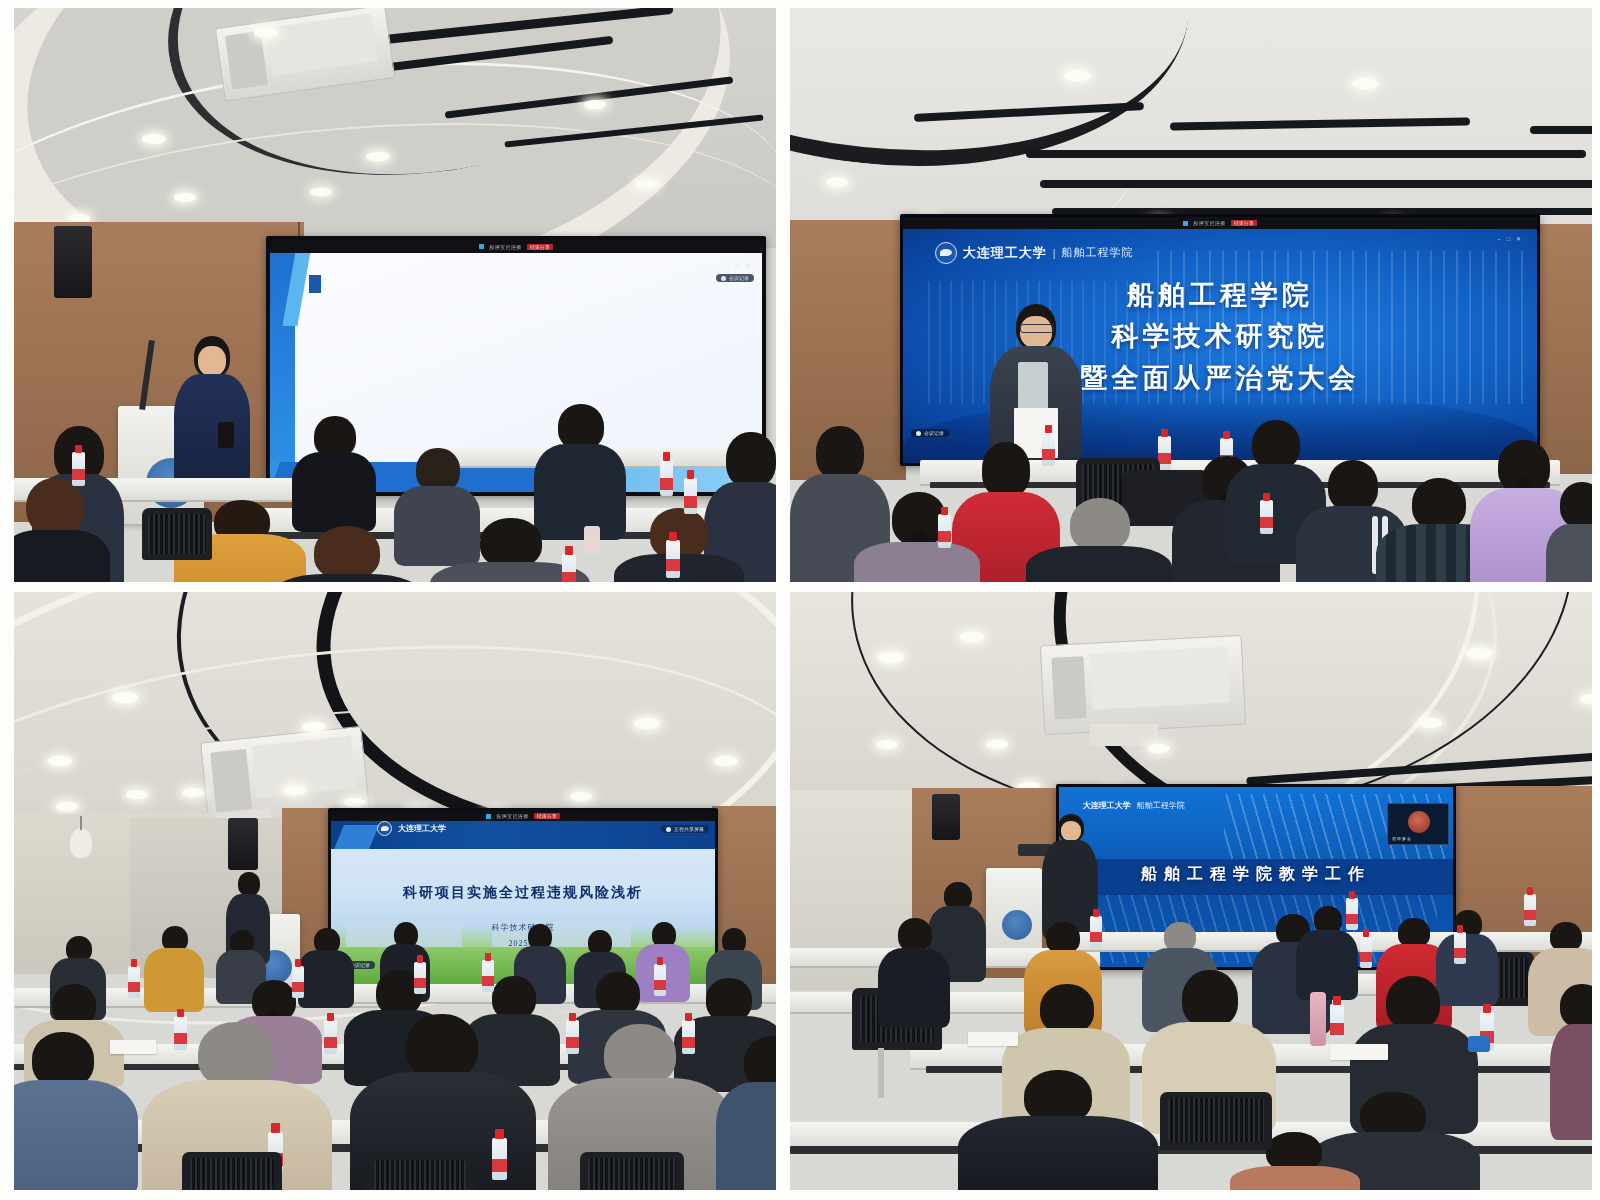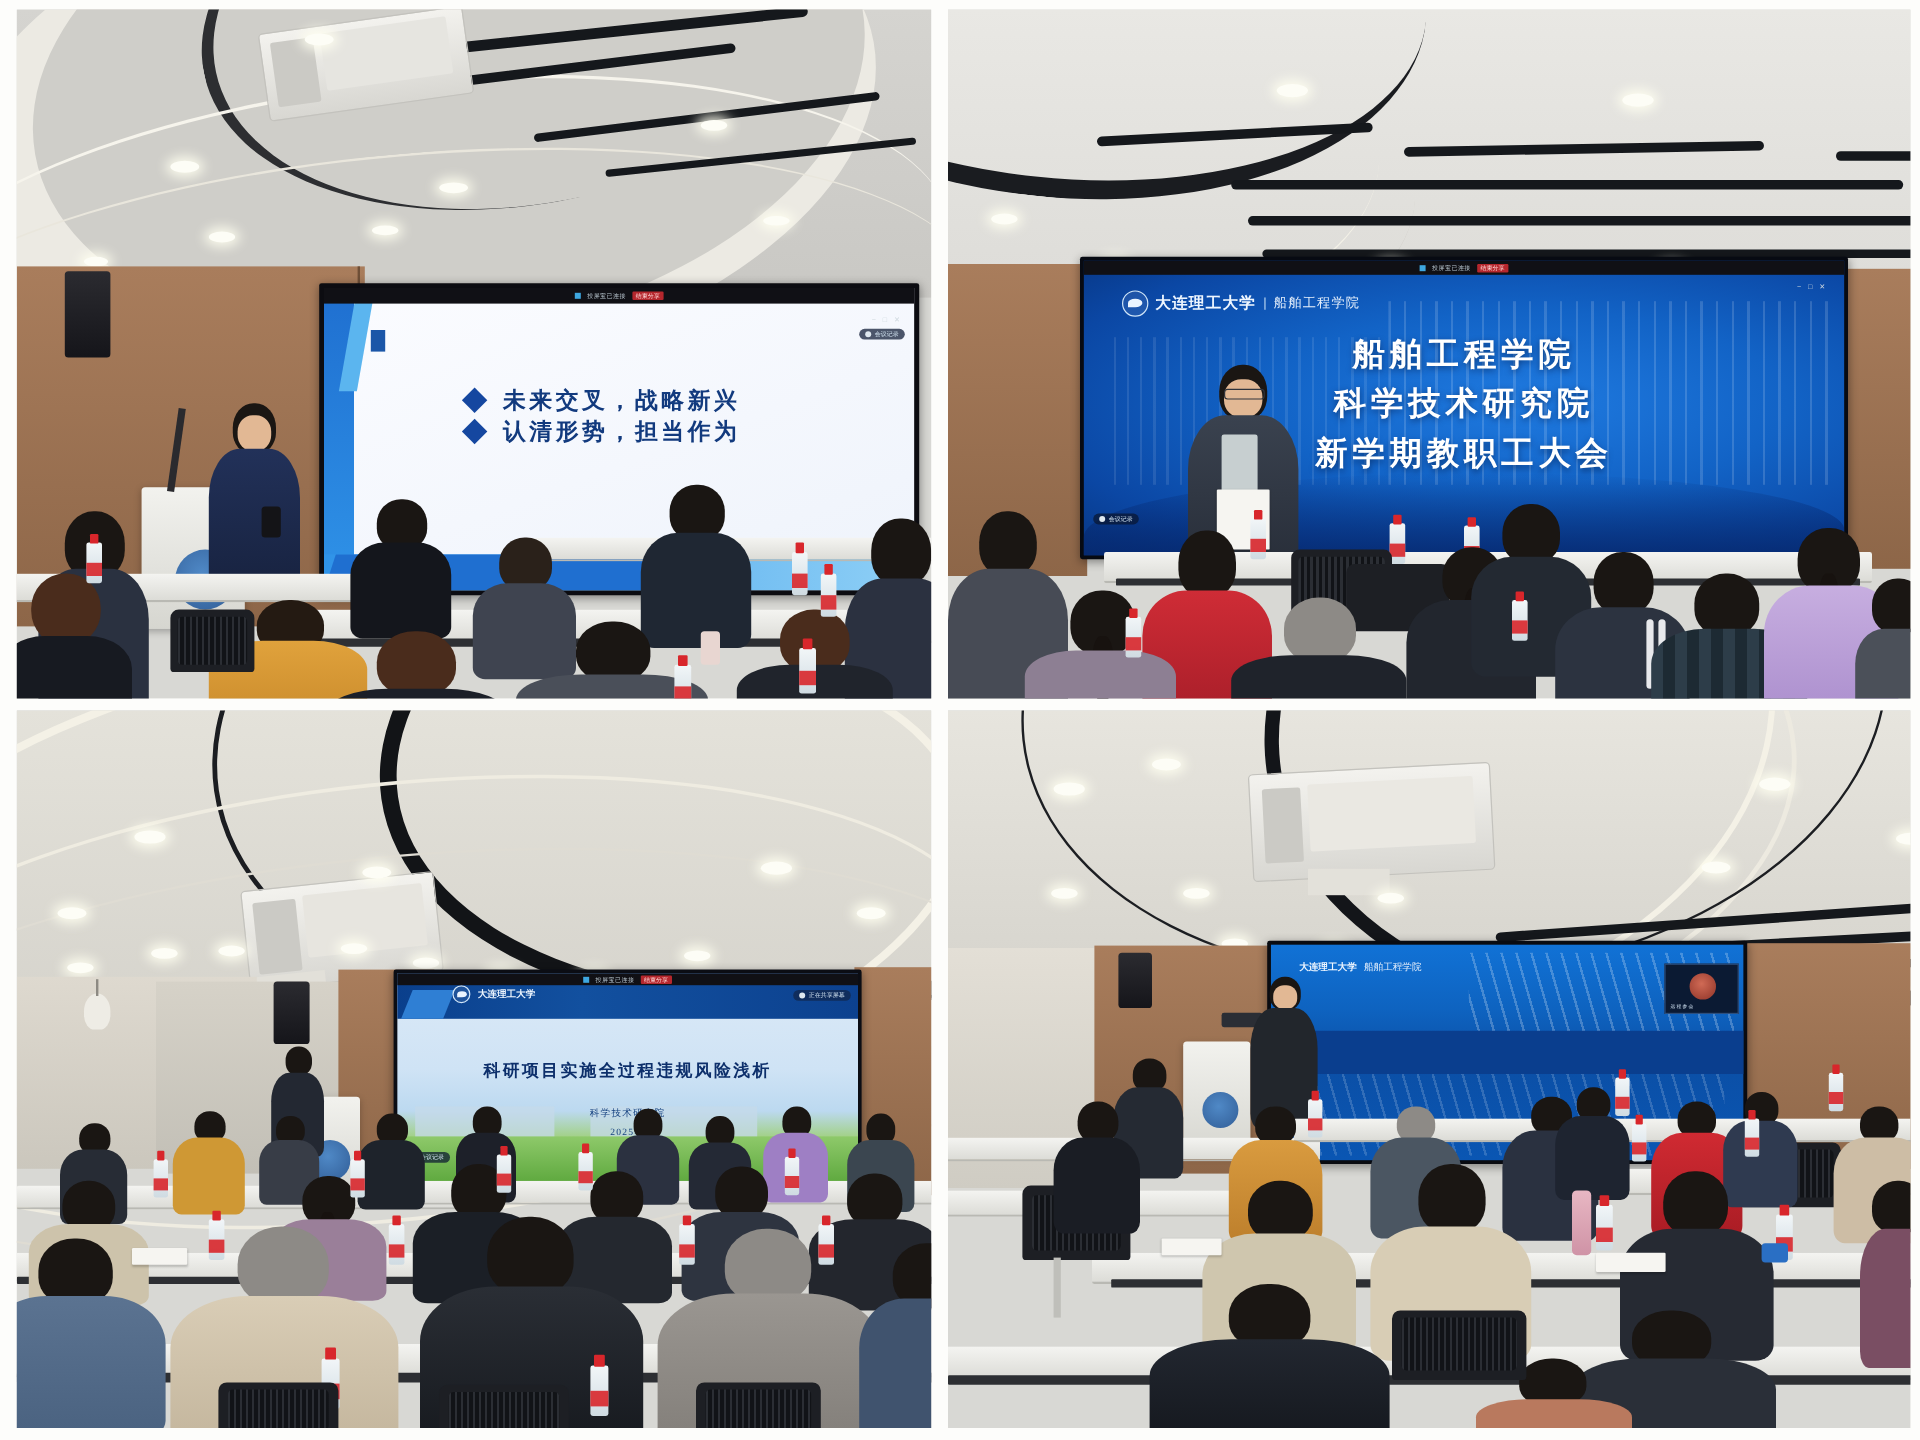--- a/index.html
+++ b/index.html
@@ -172,30 +172,20 @@
       <div class="wall-wood l2" style="left:284px;top:214px;width:2px;height:300px;background:#6e4f37;"></div>
       <div class="wall-wood" style="left:286px;top:216px;width:200px;height:300px;opacity:.0;"></div>
       <div class="speakerbox" style="left:40px;top:218px;width:38px;height:72px;"></div>
 
       <div class="screenframe" style="left:252px;top:228px;width:500px;height:260px;">
         <div class="screen" style="left:4px;top:4px;right:4px;bottom:4px;">
           <div class="slide-white">
             <div class="lband"></div>
             <div class="lband2"></div>
             <div class="sq-mark" style="left:8%;top:14%;"></div>
-            <div class="bullets">
-              <div class="brow">
-                <div class="dia"></div>
-                <div class="btext">未来交叉，战略新兴</div>
-              </div>
-              <div class="brow">
-                <div class="dia"></div>
-                <div class="btext">认清形势，担当作为</div>
-              </div>
-            </div>
             <div class="botband"></div>
             <div class="botband2"></div>
           </div>
           <div class="topbar" style="height:13px;">
             <div class="tb-ico"></div>
             <div class="tb-txt">投屏宝已连接</div>
             <div class="tb-red">结束分享</div>
           </div>
           <div class="wincontrol" style="right:10px;top:22px;">− □ ✕</div>
           <div class="pill" style="right:8px;top:34px;">
@@ -316,21 +306,21 @@
             <div class="logorow" style="left:5%;top:10%;">
               <div class="logomark" style="width:20px;height:20px;">
                 <span style="width:12px;height:7px;"></span>
               </div>
               <div class="logotxt" style="font-size:13px;letter-spacing:1px;">大连理工大学</div>
               <div class="logodiv" style="font-size:11px;">|</div>
               <div class="logosub" style="font-size:11px;letter-spacing:1px;">船舶工程学院</div>
             </div>
             <div class="bigtitle" style="left:0;right:0;top:25%;font-size:27px;">船舶工程学院</div>
             <div class="bigtitle" style="left:0;right:0;top:42%;font-size:27px;">科学技术研究院</div>
-            <div class="bigtitle" style="left:0;right:0;top:59%;font-size:27px;">新学期教职工大会</div>
+            <div class="bigtitle" style="left:0;right:0;top:59%;font-size:27px;">暨全面从严治党大会</div>
           </div>
           <div class="topbar" style="height:12px;">
             <div class="tb-ico"></div>
             <div class="tb-txt">投屏宝已连接</div>
             <div class="tb-red">结束分享</div>
           </div>
           <div class="wincontrol" style="right:14px;top:18px;">− □ ✕</div>
           <div class="pill" style="left:8px;bottom:26px;">
             <div class="dot"></div>
             <div class="ptxt">会议记录</div>
@@ -674,20 +664,21 @@
       <div class="screenframe" style="left:266px;top:192px;width:400px;height:186px;background:#090b11;">
         <div class="screen" style="left:3px;top:3px;right:3px;bottom:3px;">
           <div class="slide-tch">
             <div class="tch-img" style="left:42%;top:4%;width:56%;height:46%;"></div>
             <div class="tch-img" style="left:4%;top:58%;width:92%;height:40%;opacity:.3;"></div>
             <div class="logorow" style="left:6%;top:7%;">
               <div class="logotxt" style="font-size:8px;">大连理工大学</div>
               <div class="logosub" style="font-size:8px;">船舶工程学院</div>
             </div>
             <div class="tch-band" style="top:40%;height:20%;"></div>
+            <div class="tch-title" style="top:43%;font-size:16px;">船舶工程学院教学工作</div>
           </div>
           <div class="vidthumb" style="right:4px;top:16px;width:60px;height:40px;">
             <div class="vidface" style="left:20px;top:7px;width:22px;height:22px;"></div>
             <div style="position:absolute;left:4px;bottom:3px;font-size:4px;color:#cfe0f0;letter-spacing:1px;">远程参会</div>
           </div>
         </div>
       </div>
 
       <div class="podium" style="left:196px;top:276px;width:56px;height:94px;">
         <div class="podlogo" style="left:16px;top:42px;width:30px;height:30px;"></div>

